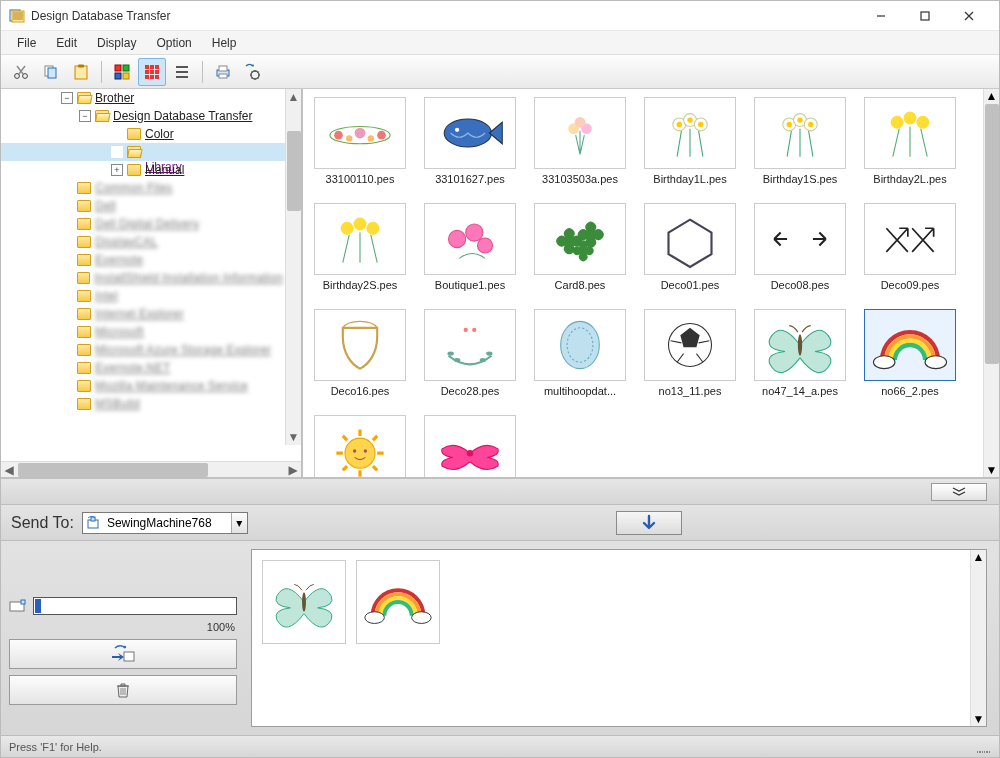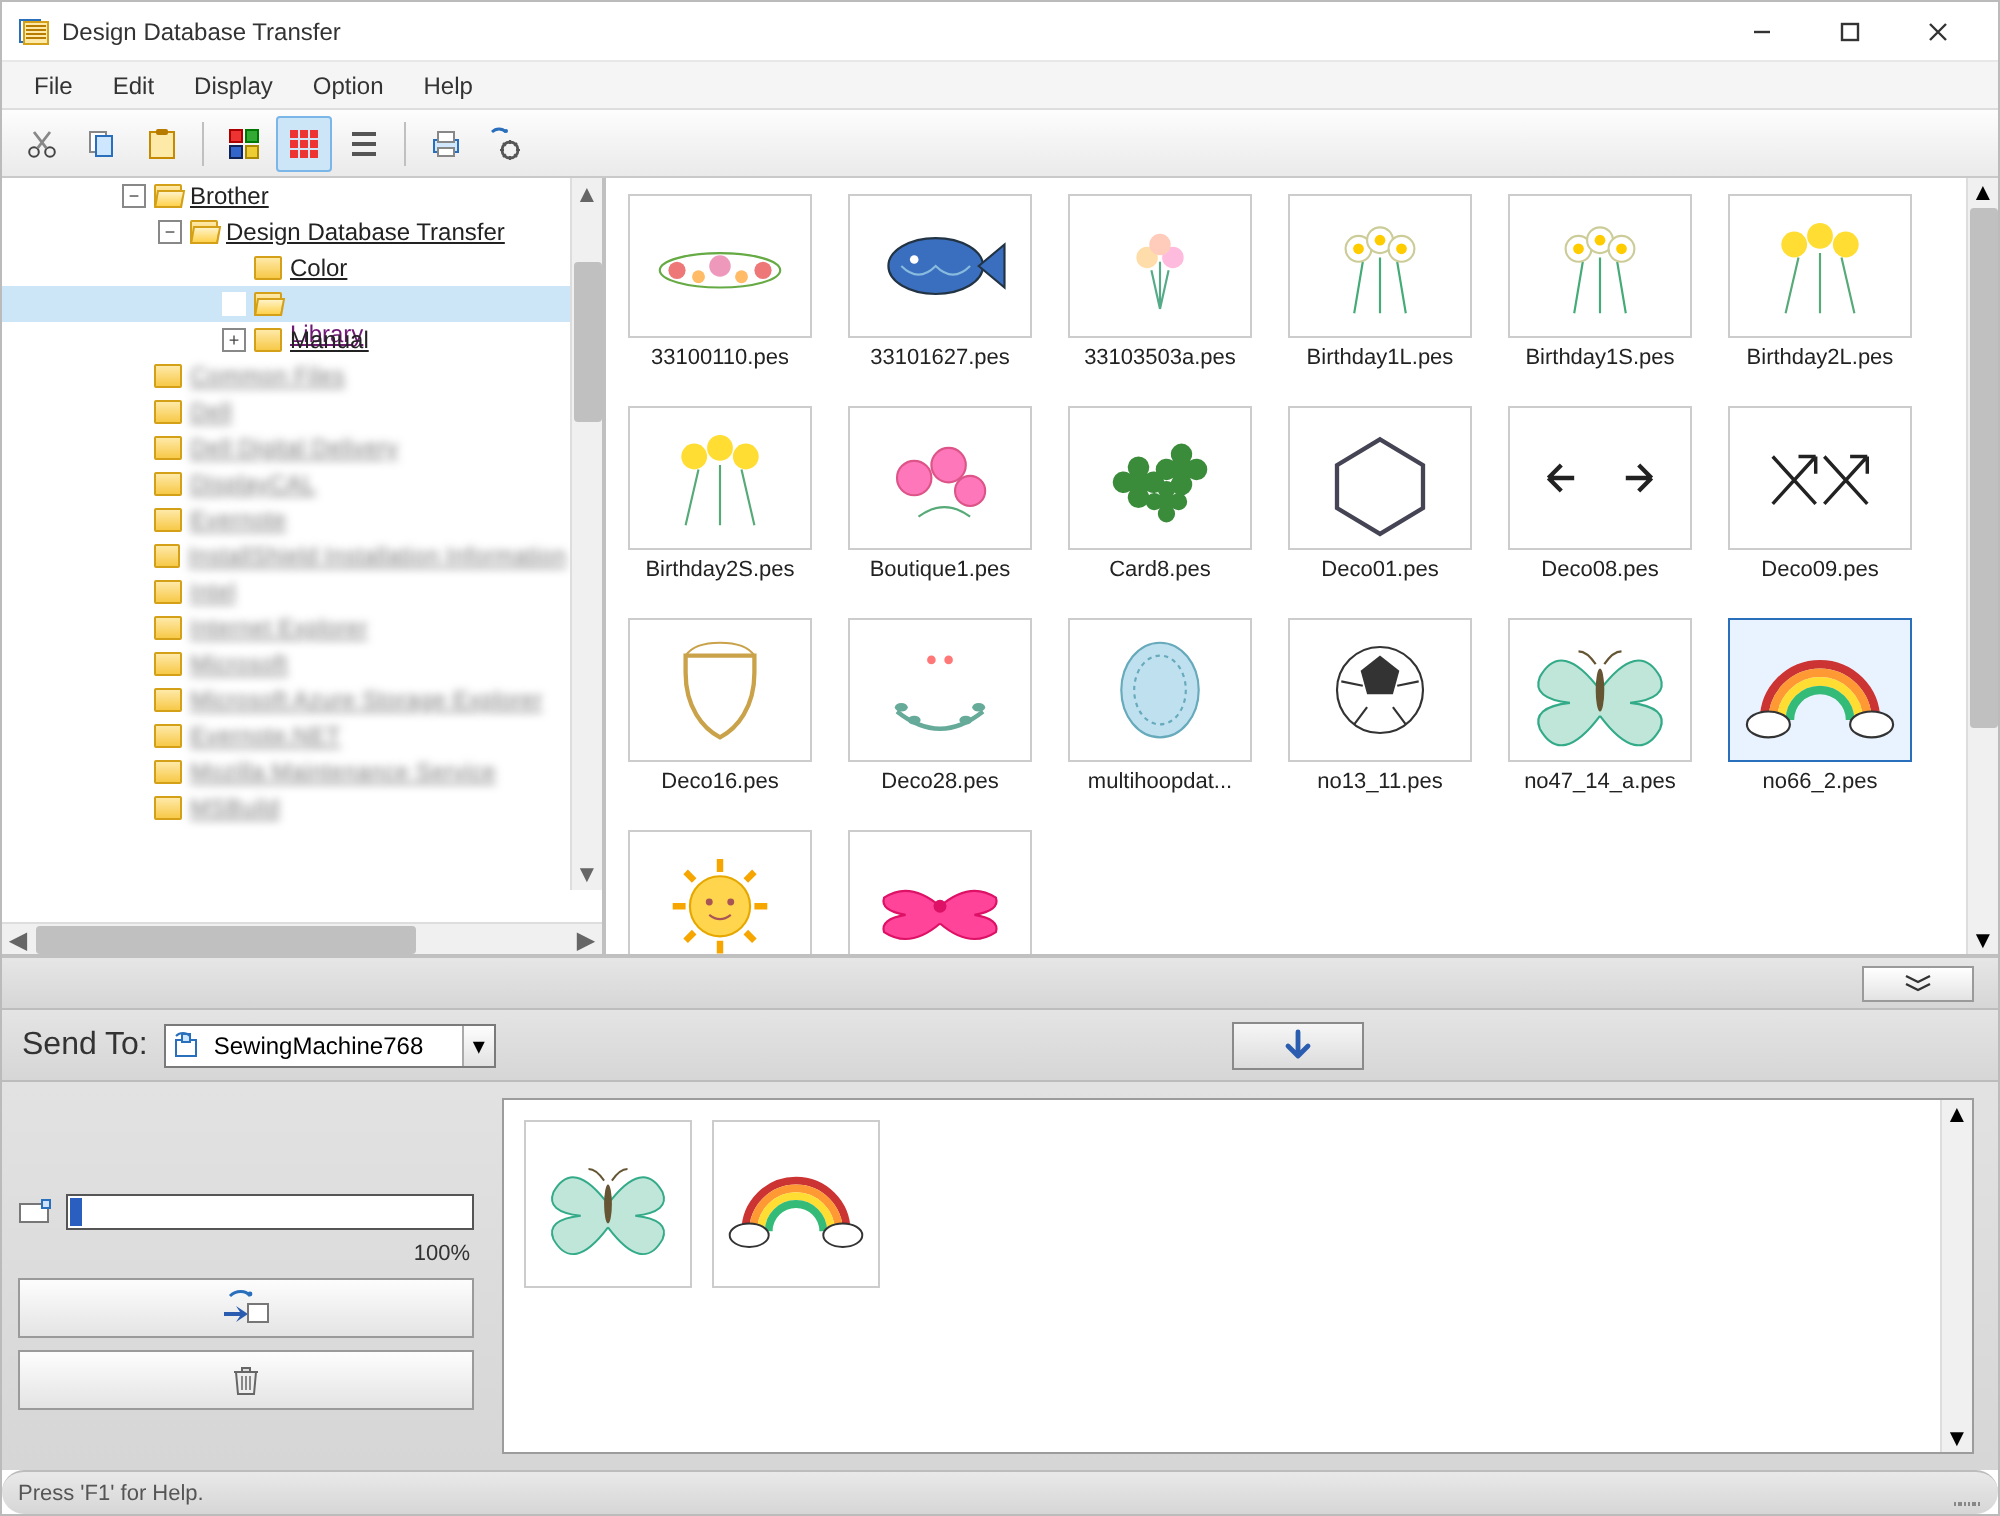--- a/index.html
+++ b/index.html
@@ -82,21 +82,21 @@
 .progress-bar { flex:1; height:18px; border:1px solid #555; background:#fff; position:relative;}
 .progress-bar .fill { position:absolute; left:1px; top:1px; bottom:1px; background:#2b5fbf; }
 .progress-pct { text-align:right; font-size:11px; color:#333; padding-right:2px;}
 .big-btn { height:30px; border:1px solid #9a9a9a; background: linear-gradient(#fdfdfd,#e4e4e4); display:flex; align-items:center; justify-content:center; cursor:pointer;}
 
 .queue { flex:1; margin:8px 12px 8px 6px; border:1px solid #9c9c9c; background:#fff; display:flex; gap:10px; padding:10px; overflow:hidden; position:relative;}
 .queue .thumb-box { width:84px; height:84px; }
 .queue .vscroll2 { position:absolute; right:0; top:0; bottom:0; width:16px; background:#f0f0f0; border-left:1px solid #ddd; display:flex; flex-direction:column; align-items:center;}
 
 
-.statusbar { height: 22px; background: linear-gradient(#e9e9e9,#d6d6d6); border-top:1px solid #bcbcbc; display:flex; align-items:center; padding:0 8px; font-size:11px; color:#555;border-radius:11px;}
+.statusbar { height: 22px; background: linear-gradient(#e9e9e9,#d6d6d6); border-top:1px solid #bcbcbc; display:flex; align-items:center; padding:0 8px; font-size:11px; color:#555;}
 .statusbar .grip { margin-left:auto; width:14px; height:14px; display:flex; align-items:flex-end; justify-content:flex-end;}
 .statusbar .grip span { width:2px; height:2px; background:#888; margin:0 1px 1px 0;}
 
 
 </style>
 </head>
 <body>
 
 <div class="titlebar">
   <span class="app-icon">

